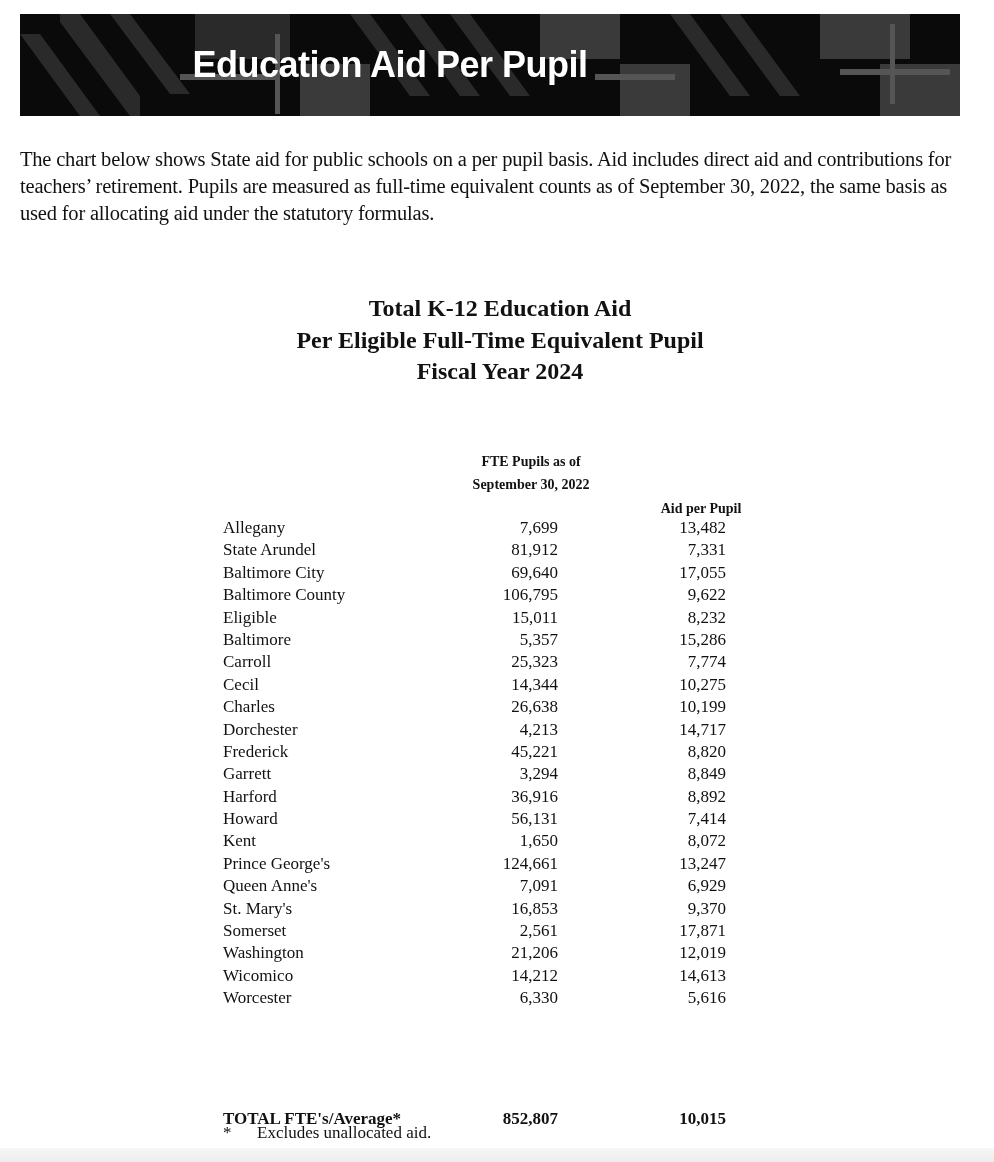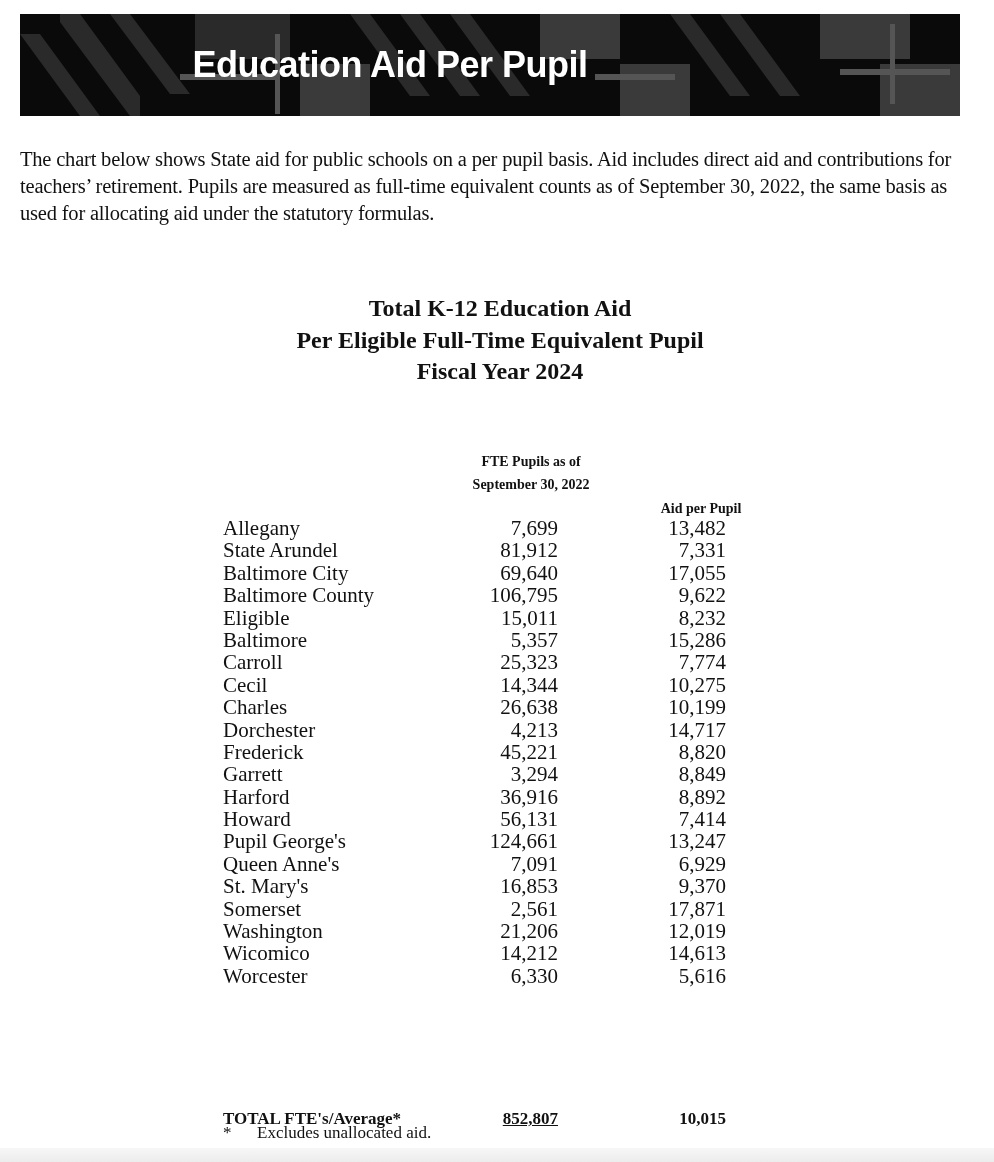--- a/index.html
+++ b/index.html
@@ -18,29 +18,29 @@
            font-size: 20.5px; line-height: 27px; letter-spacing: -0.2px; }
 
   .ctitle { position: absolute; left: 0; width: 1000px; text-align: center;
             font-weight: bold; font-size: 24px; line-height: 31.5px; top: 293px; }
 
   .colhead { position: absolute; font-weight: bold; font-size: 14px; line-height: 23px; text-align: center; }
   .colhead.fte { left: 440px; top: 450px; width: 182px; }
   .colhead.aid { left: 640px; top: 471px; width: 122px; margin-top: 26px; }
 
   .rows { position: absolute; left: 223px; top: 517px; }
-  .row { position: relative; height: 22.4px; font-size: 21px; line-height: 22px; width: 540px; }
+  .row { position: relative; height: 22.4px; font-size: 17px; line-height: 22px; width: 540px; }
   .row .name { position: absolute; left: 0; top: 0; }
   .row .fte { position: absolute; left: 240px; width: 95px; text-align: right; top: 0; }
   .row .aid { position: absolute; left: 400px; width: 103px; text-align: right; top: 0; }
 
   .total { position: absolute; left: 223px; top: 1108px; width: 540px; height: 24px;
            font-weight: bold; font-size: 17px; line-height: 22px; }
   .total .name { position: absolute; left: 0; }
-  .total .fte { position: absolute; left: 240px; width: 95px; text-align: right; text-decoration: underline; }
+  .total .fte { position: absolute; left: 240px; width: 95px; text-align: right; }
   .total .aid { position: absolute; left: 400px; width: 103px; text-align: right; }
 
   .footnote { position: absolute; left: 223px; top: 1122px; font-size: 17px; line-height: 22px; }
   .footnote .mark { position: absolute; left: 0; top: 0; }
   .footnote .text { position: absolute; left: 34px; top: 0; white-space: nowrap; }
 
   .bottomfade { position: absolute; left: 0; top: 1148px; width: 994px; height: 14px;
                 background: linear-gradient(#f7f7f7, #ececec); }
 </style>
 </head>
@@ -155,21 +155,26 @@
       <span class="name">Harford</span>
       <span class="fte">36,916</span>
       <span class="aid">8,892</span>
     </div>
     <div class="row">
       <span class="name">Howard</span>
       <span class="fte">56,131</span>
       <span class="aid">7,414</span>
     </div>
     <div class="row">
-      <span class="name">Pupil George's</span>
+      <span class="name">Kent</span>
+      <span class="fte">1,650</span>
+      <span class="aid">8,072</span>
+    </div>
+    <div class="row">
+      <span class="name">Prince George's</span>
       <span class="fte">124,661</span>
       <span class="aid">13,247</span>
     </div>
     <div class="row">
       <span class="name">Queen Anne's</span>
       <span class="fte">7,091</span>
       <span class="aid">6,929</span>
     </div>
     <div class="row">
       <span class="name">St. Mary's</span>

